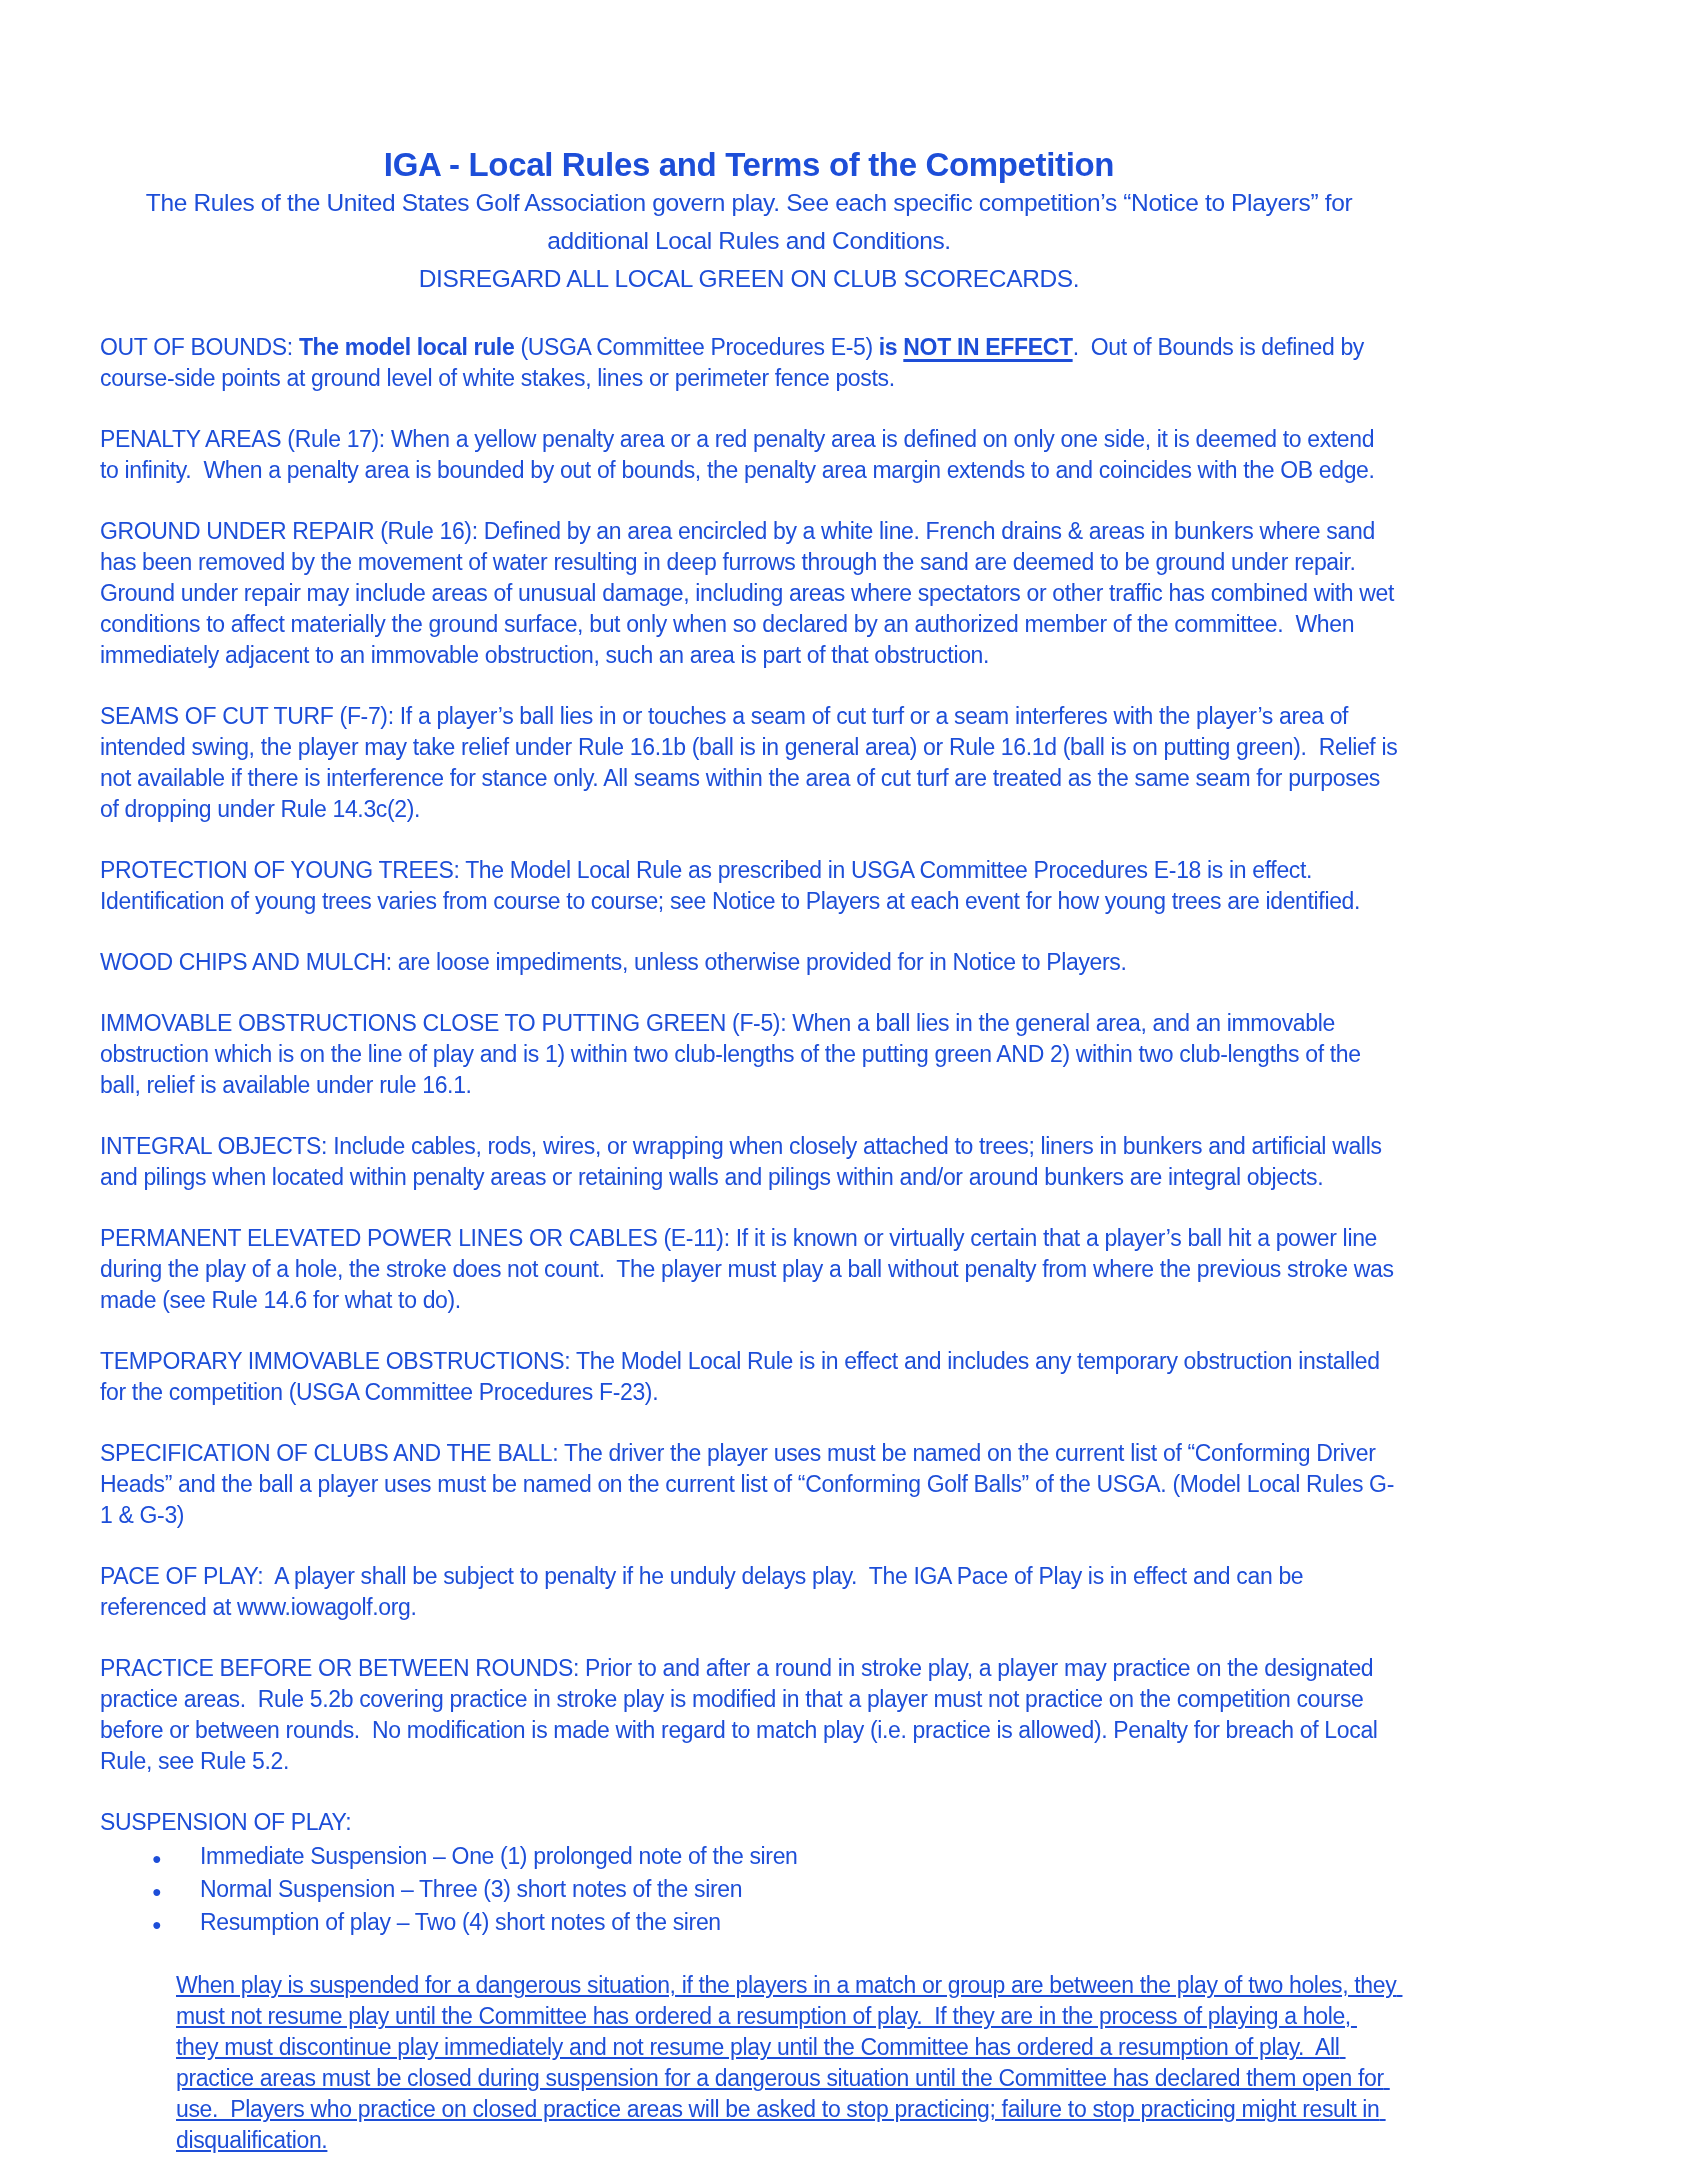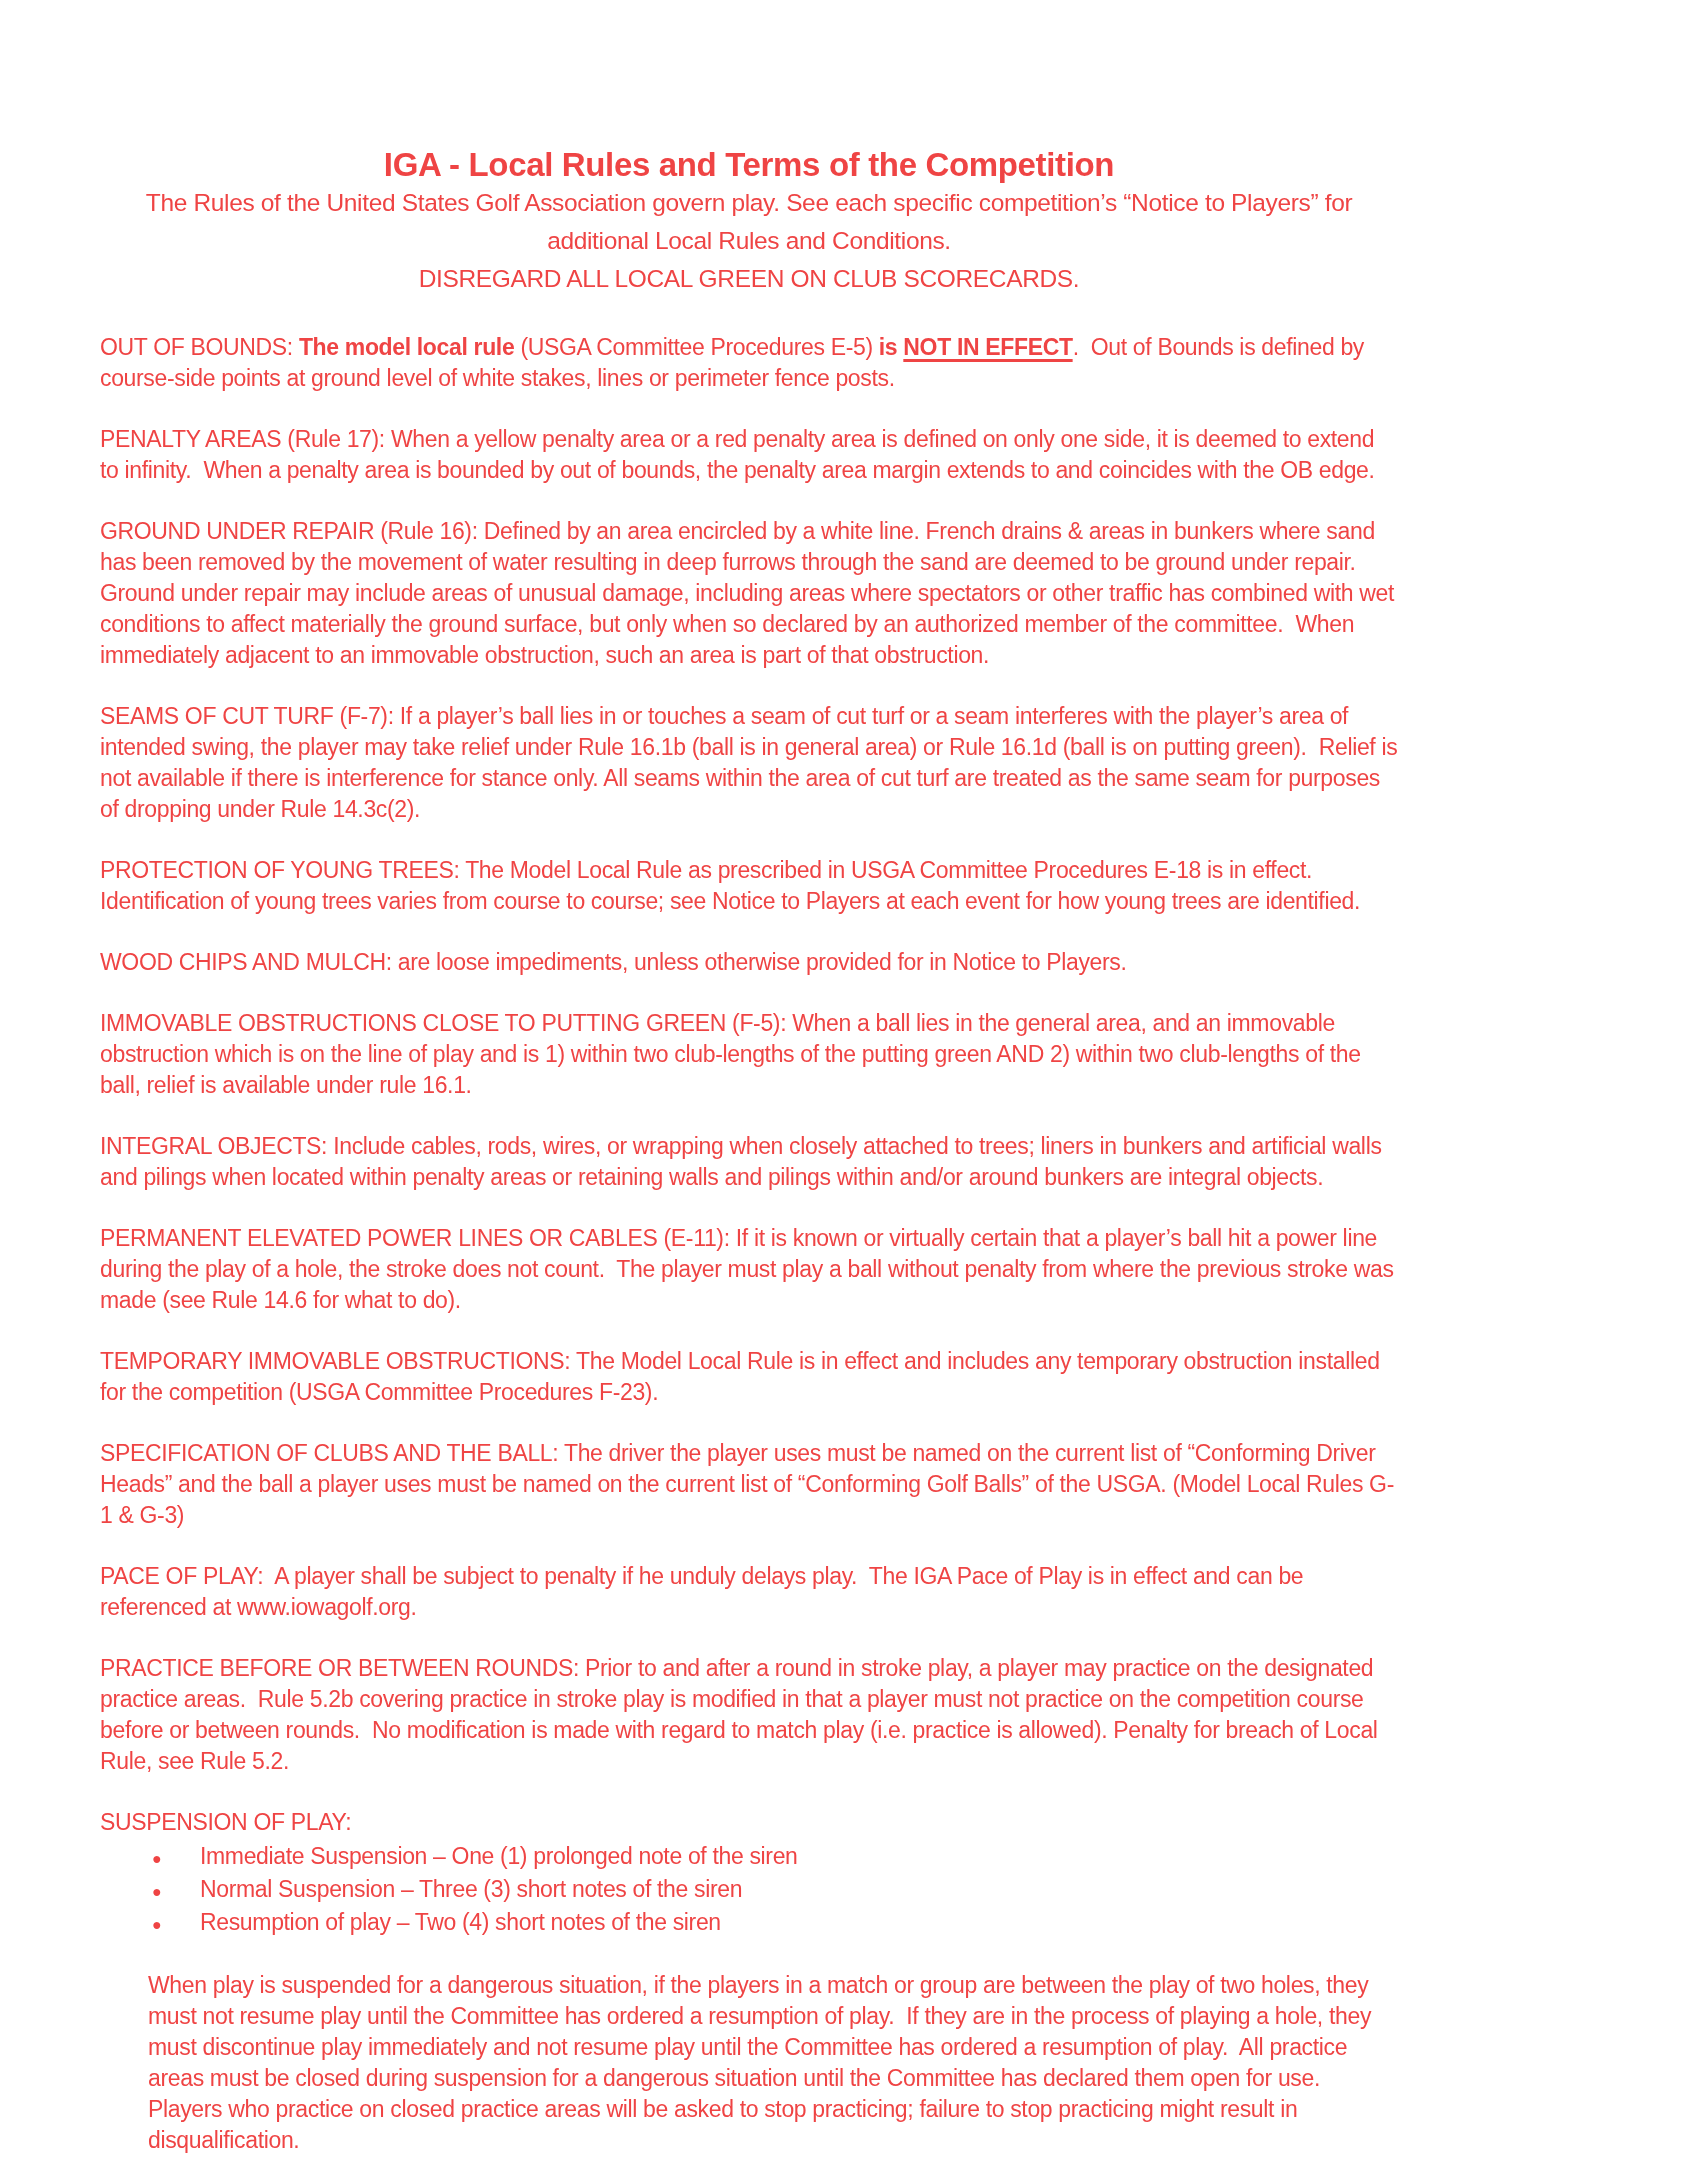--- a/index.html
+++ b/index.html
@@ -6,21 +6,21 @@
     margin: 0;
     padding: 0;
     background: #ffffff;
   }
   .page {
     position: relative;
     width: 1498px;
     height: 2183px;
     box-sizing: border-box;
     background: #ffffff;
-    color: #ef4444;
+    color: #1d4ed8;
     font-family: "Liberation Sans", sans-serif;
     font-size: 23px;
     line-height: 31px;
     letter-spacing: -0.015em;
     padding: 145px 100px 0 100px;
     overflow: hidden;
   }
   .doc-header {
     text-align: center;
     margin-bottom: 34px;
@@ -36,21 +36,21 @@
     line-height: 38px;
     margin: 0;
     white-space: pre-wrap;
   }
   .para {
     margin: 0 0 30px 0;
     white-space: pre-wrap;
   }
   .b { font-weight: bold; }
   .bu { font-weight: bold; text-decoration: underline; text-decoration-thickness: 2.5px; text-underline-offset: 4.2px; }
-  .indent { margin-left: 48px; }
+  .indent { margin-left: 76px; text-decoration: underline; }
   ul.bullets {
     list-style: none;
     margin: 3.4px 0 30px 0;
     padding: 0;
   }
   ul.bullets li {
     display: flex;
     align-items: baseline;
     padding-left: 52px;
     white-space: pre-wrap;

